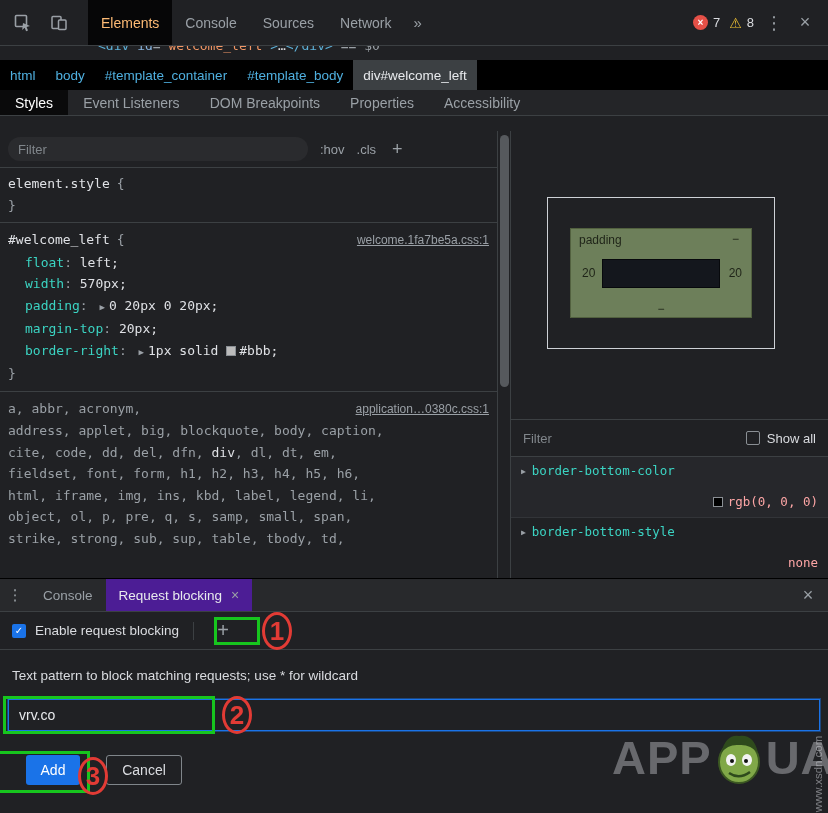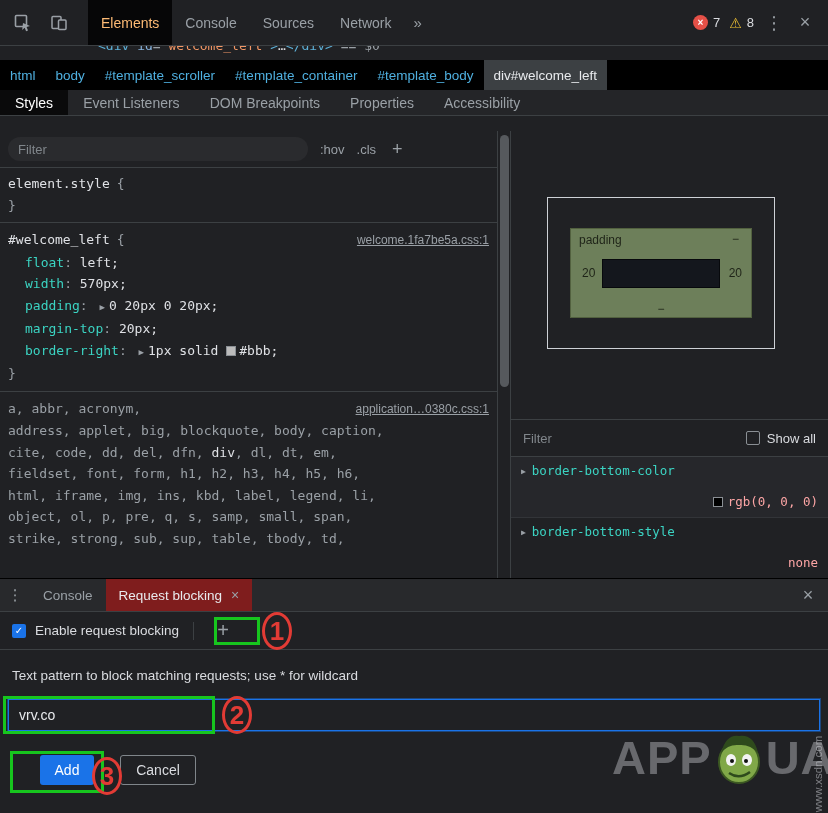--- a/index.html
+++ b/index.html
@@ -89,34 +89,34 @@
   .cprop-arrow { color:#9aa0a6; font-size:8px; margin-right:6px; vertical-align:1px; }
   .cprop-name { color:#3bd4c3; }
   .cprop-val { padding-left:21px; color:#fca5a5; margin-top:16px;text-align:right; }
   .cswatch { display:inline-block; width:10px; height:10px; background:#000; border:1px solid #8a8f94; vertical-align:-1px; margin-right:5px; }
 
   
   .drawer { position:absolute; top:578px; left:0; width:828px; height:235px; background:#202124; }
   .drawer-tabs { height:34px; background:#28292c; border-top:1px solid #000; border-bottom:1px solid #3c4043; display:flex; align-items:stretch; }
   .kebab { width:30px; display:flex; align-items:center; justify-content:center; color:#9aa0a6; font-size:15px; cursor:pointer; }
   .dtab { display:flex; align-items:center; padding:0 13px; color:#9aa0a6; font-size:13.5px; gap:9px; cursor:pointer; white-space:nowrap; }
-  .dtab.active { background:#7f1d1d; color:#e8eaed; }
+  .dtab.active { background:#4c1d95; color:#e8eaed; }
   .dtab .x { color:#9aa0a6; font-size:14px; }
   .drawer-close { margin-left:auto; width:40px; display:flex; align-items:center; justify-content:center; color:#9aa0a6; font-size:18px; cursor:pointer; }
   .rb-toolbar { position:relative; height:38px; display:flex; align-items:center; padding:0 12px; border-bottom:1px solid #3c4043; }
   .cb-checked { width:14px; height:14px; background:#1a73e8; border-radius:2px; color:#fff; font-size:10px; display:flex; align-items:center; justify-content:center; cursor:pointer; }
   .rb-enable-label { margin-left:9px; font-size:13.5px; color:#dadce0; }
   .rb-divider { width:1px; height:18px; background:#3c4043; margin:0 14px; }
   .rb-plus { width:30px; height:26px; display:flex; align-items:center; justify-content:center; color:#9aa0a6; font-size:20px; cursor:pointer; }
   .anno-rect { position:absolute; border:3px solid #17c51e; pointer-events:none; }
   .anno-num { position:absolute; width:30px; height:38px; border:3px solid #e23b35; border-radius:50%; color:#e23b35; font-weight:bold; font-size:26px; display:flex; align-items:center; justify-content:center; pointer-events:none; background:transparent; }
   .rb-hint { padding:18px 12px 0; font-size:13.5px; color:#dadce0; }
   .rb-input-row { position:relative; margin:16px 8px 0; }
   .rb-input { width:100%; height:32px; background:#202124; border:1px solid #1a73e8; box-shadow:0 0 0 1px rgba(26,115,232,.45); color:#e8eaed; font-size:14px; padding:0 10px; outline:none; }
-  .rb-buttons { position:relative; margin-top:16px; padding:0 8px; display:flex; align-items:center; height:46px;margin-left:14px; }
+  .rb-buttons { position:relative; margin-top:16px; padding:0 8px; display:flex; align-items:center; height:46px; }
   .btn-add { margin-left:18px; width:54px; height:30px; background:#1a73e8; color:#fff; border:none; border-radius:3px; font-size:14px; cursor:pointer; }
   .btn-cancel { margin-left:26px; width:76px; height:30px; background:transparent; color:#dadce0; border:1px solid #80868b; border-radius:3px; font-size:14px; cursor:pointer; }
 
   
   .watermark { position:absolute; left:612px; top:729px; display:flex; align-items:center; font-weight:bold; font-size:47px; letter-spacing:1px; color:rgba(213,216,220,0.40); pointer-events:none; }
   .wm-mascot { width:50px; height:56px; margin:0 2px; opacity:.95; }
   .wm-url { position:absolute; left:762px; top:768px; width:112px; text-align:center; transform:rotate(-90deg); font-size:11.5px; color:rgba(200,203,207,0.55); pointer-events:none; }
 </style>
 </head>
 <body>
@@ -157,21 +157,20 @@
   </div>
 </header>
 
 <div class="dom-strip">
   <div class="line"><span class="t-tag">&lt;div </span><span class="t-attr">id</span><span class="t-gray">=</span><span class="t-val">"welcome_left"</span><span class="t-tag">&gt;</span><span class="t-white">…</span><span class="t-tag">&lt;/div&gt;</span><span class="t-gray"> == $0</span></div>
 </div>
 
 <nav class="crumbs">
   <div class="crumb">html</div>
   <div class="crumb">body</div>
-  <div class="crumb">#template_scroller</div>
   <div class="crumb">#template_container</div>
   <div class="crumb">#template_body</div>
   <div class="crumb selected">div#welcome_left</div>
 </nav>
 
 <nav class="panel-tabs">
   <div class="ptab active">Styles</div>
   <div class="ptab">Event Listeners</div>
   <div class="ptab">DOM Breakpoints</div>
   <div class="ptab">Properties</div>

